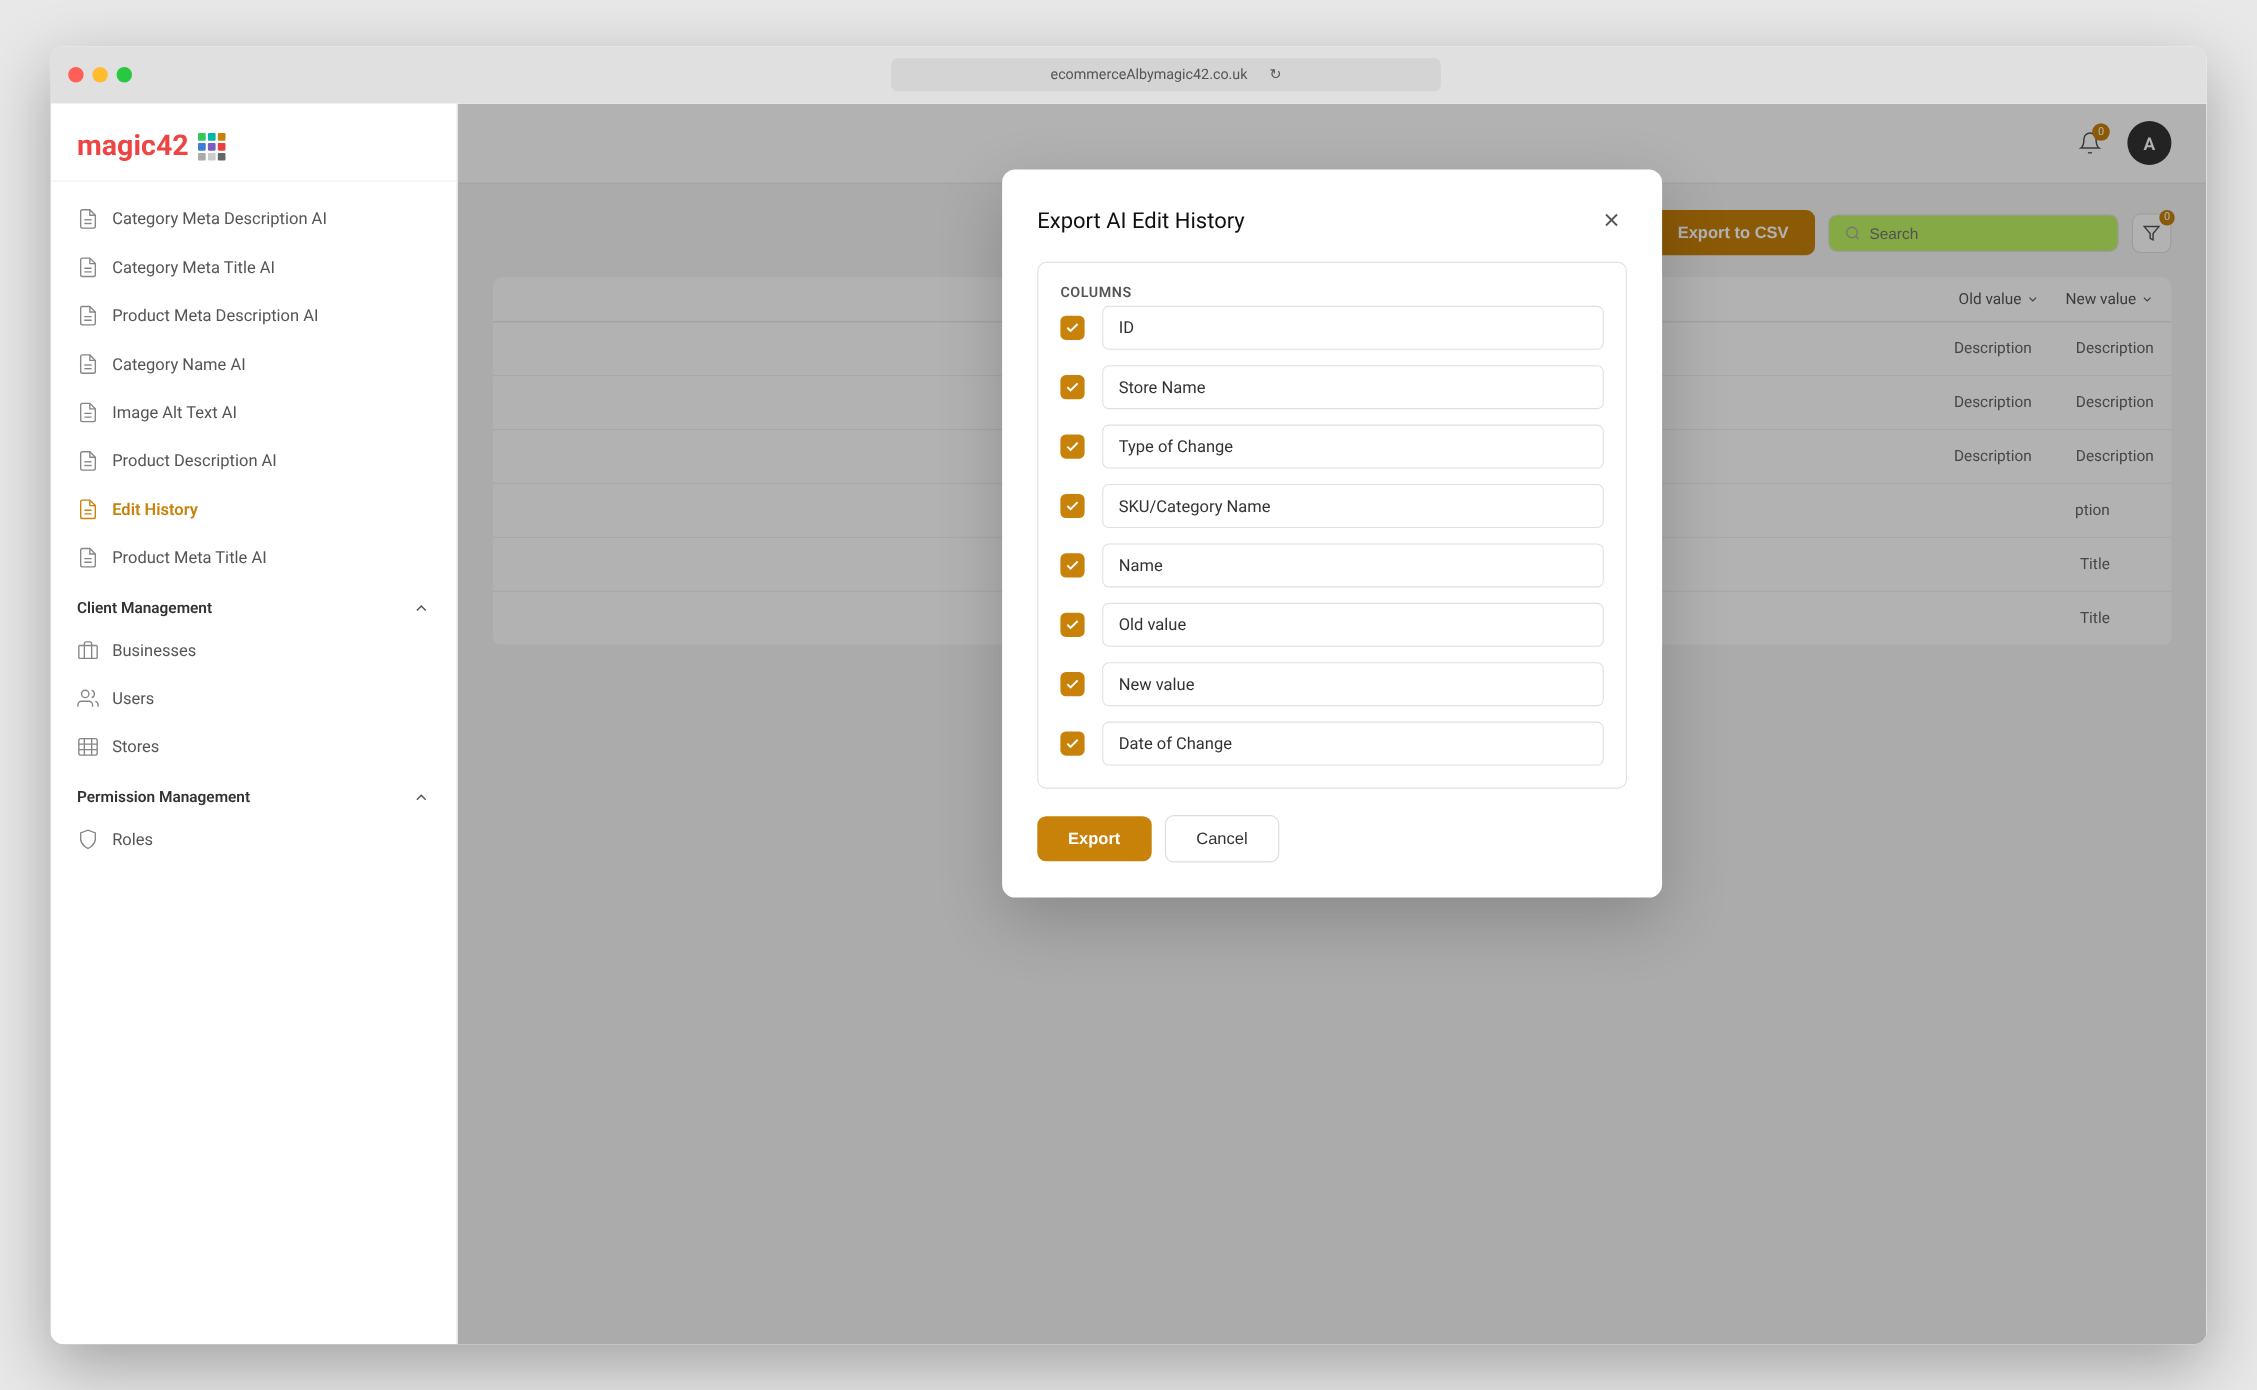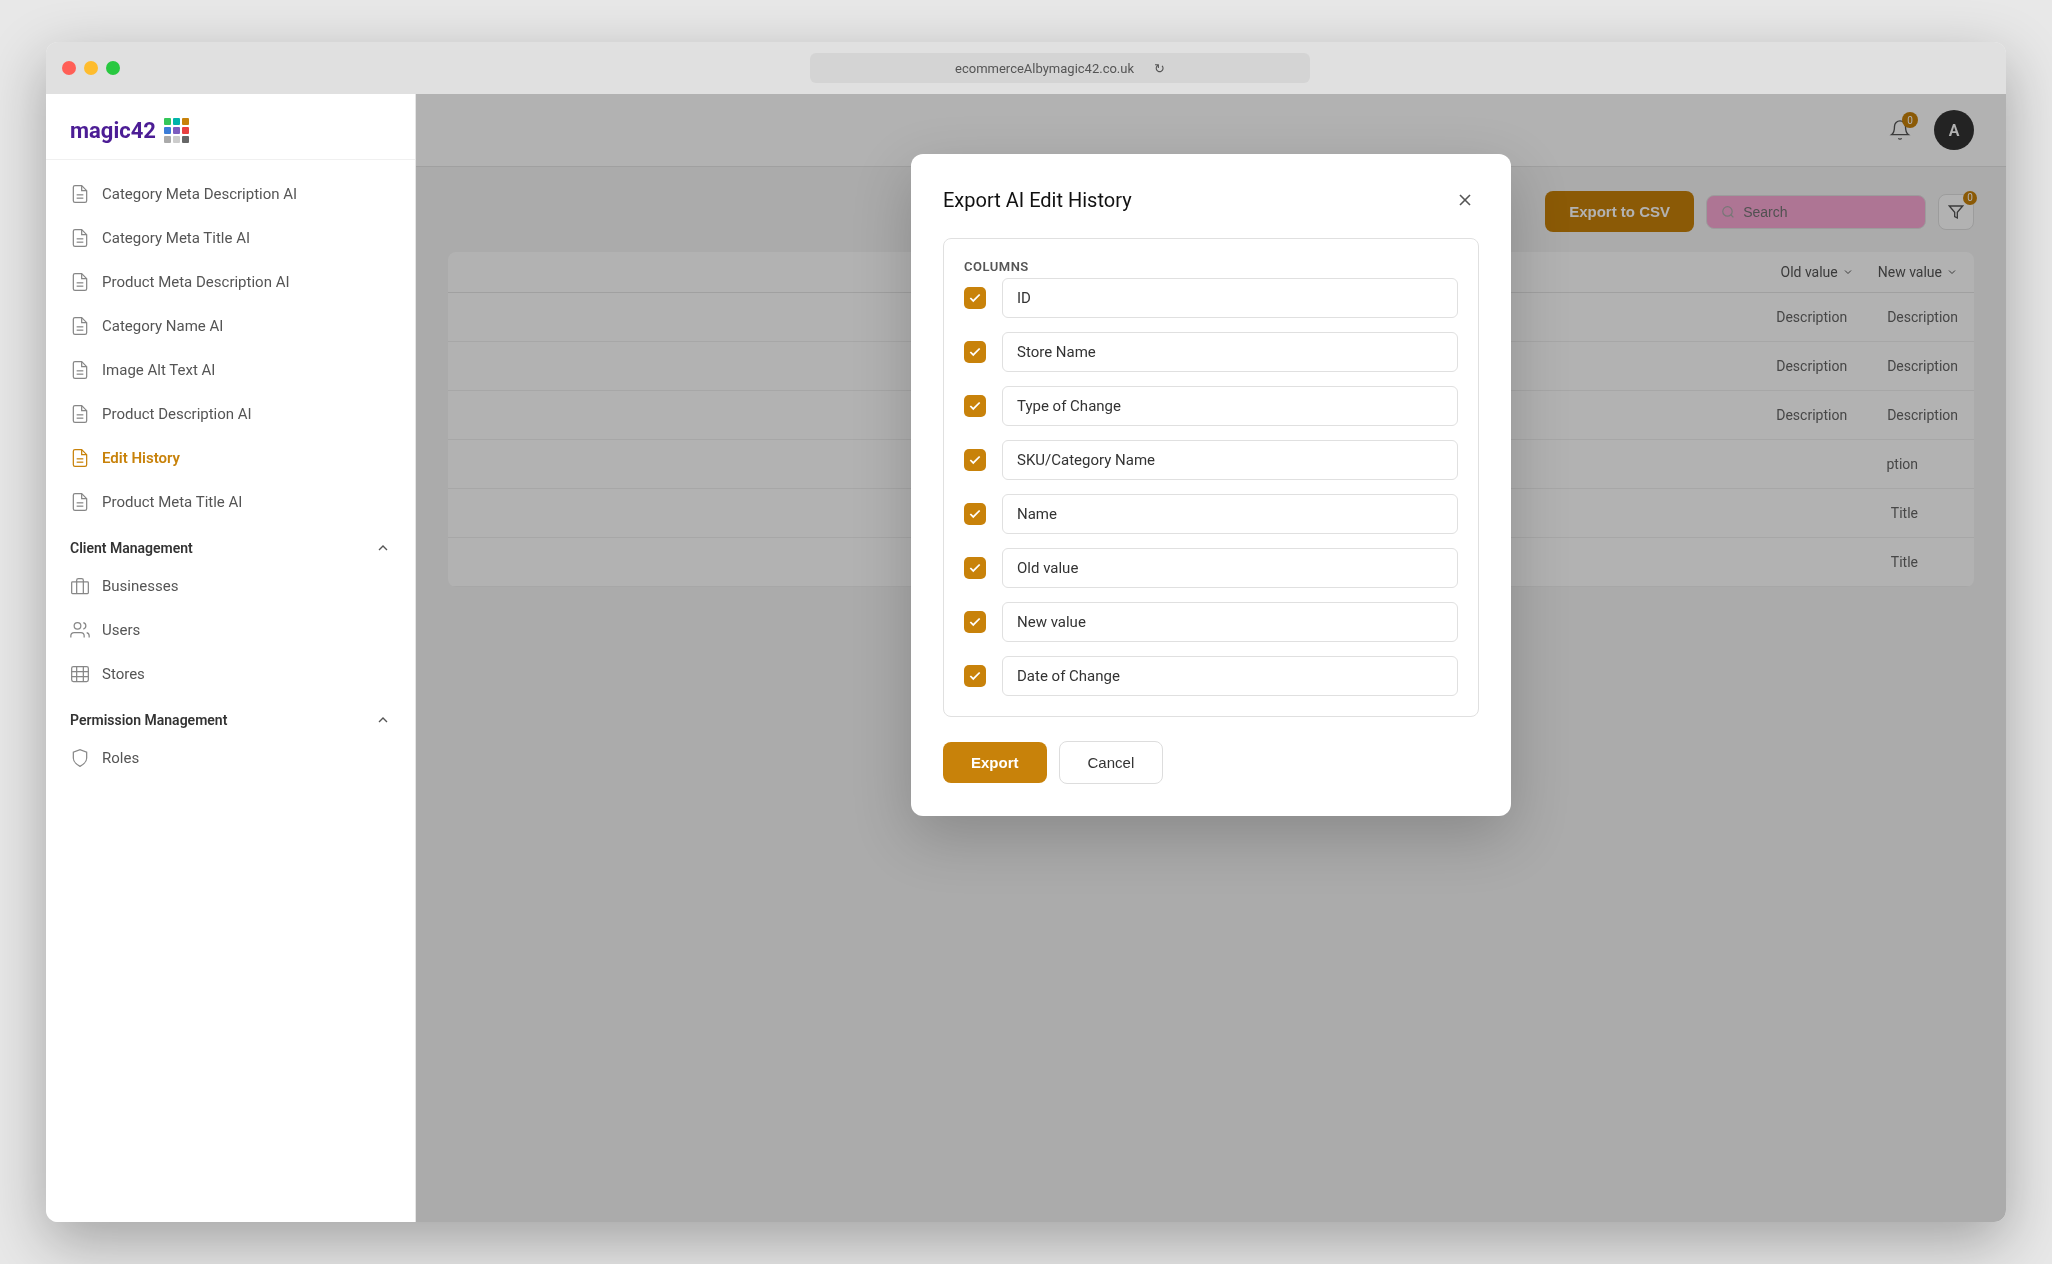--- a/index.html
+++ b/index.html
@@ -94,23 +94,23 @@
       border-bottom: 1px solid #f0f0f0;
     }
 
     .logo {
       display: flex;
       align-items: center;
       gap: 8px;
     }
 
     .logo-text {
-      font-size: 22px;
+      font-size: 26px;
       font-weight: 700;
-      color: #4c1d95;
+      color: #ef4444;
     }
 
     .logo-dots {
       display: grid;
       grid-template-columns: repeat(3, 7px);
       gap: 2px;
     }
 
     .logo-dot {
       width: 7px;
@@ -248,26 +248,26 @@
       padding: 12px 24px;
       border-radius: 8px;
       font-size: 15px;
       font-weight: 600;
       cursor: pointer;
     }
 
     .search-box {
       display: flex;
       align-items: center;
-      background: #f9a8d4;
+      background: #bef264;
       border: 1px solid #e0e0e0;
       border-radius: 8px;
       padding: 8px 14px;
       gap: 8px;
-      width: 220px;
+      width: 264px;
       justify-content: flex-end;
     }
 
     .search-box input {
       border: none;
       outline: none;
       font-size: 14px;
       color: #333;
       background: transparent;
       width: 100%;

